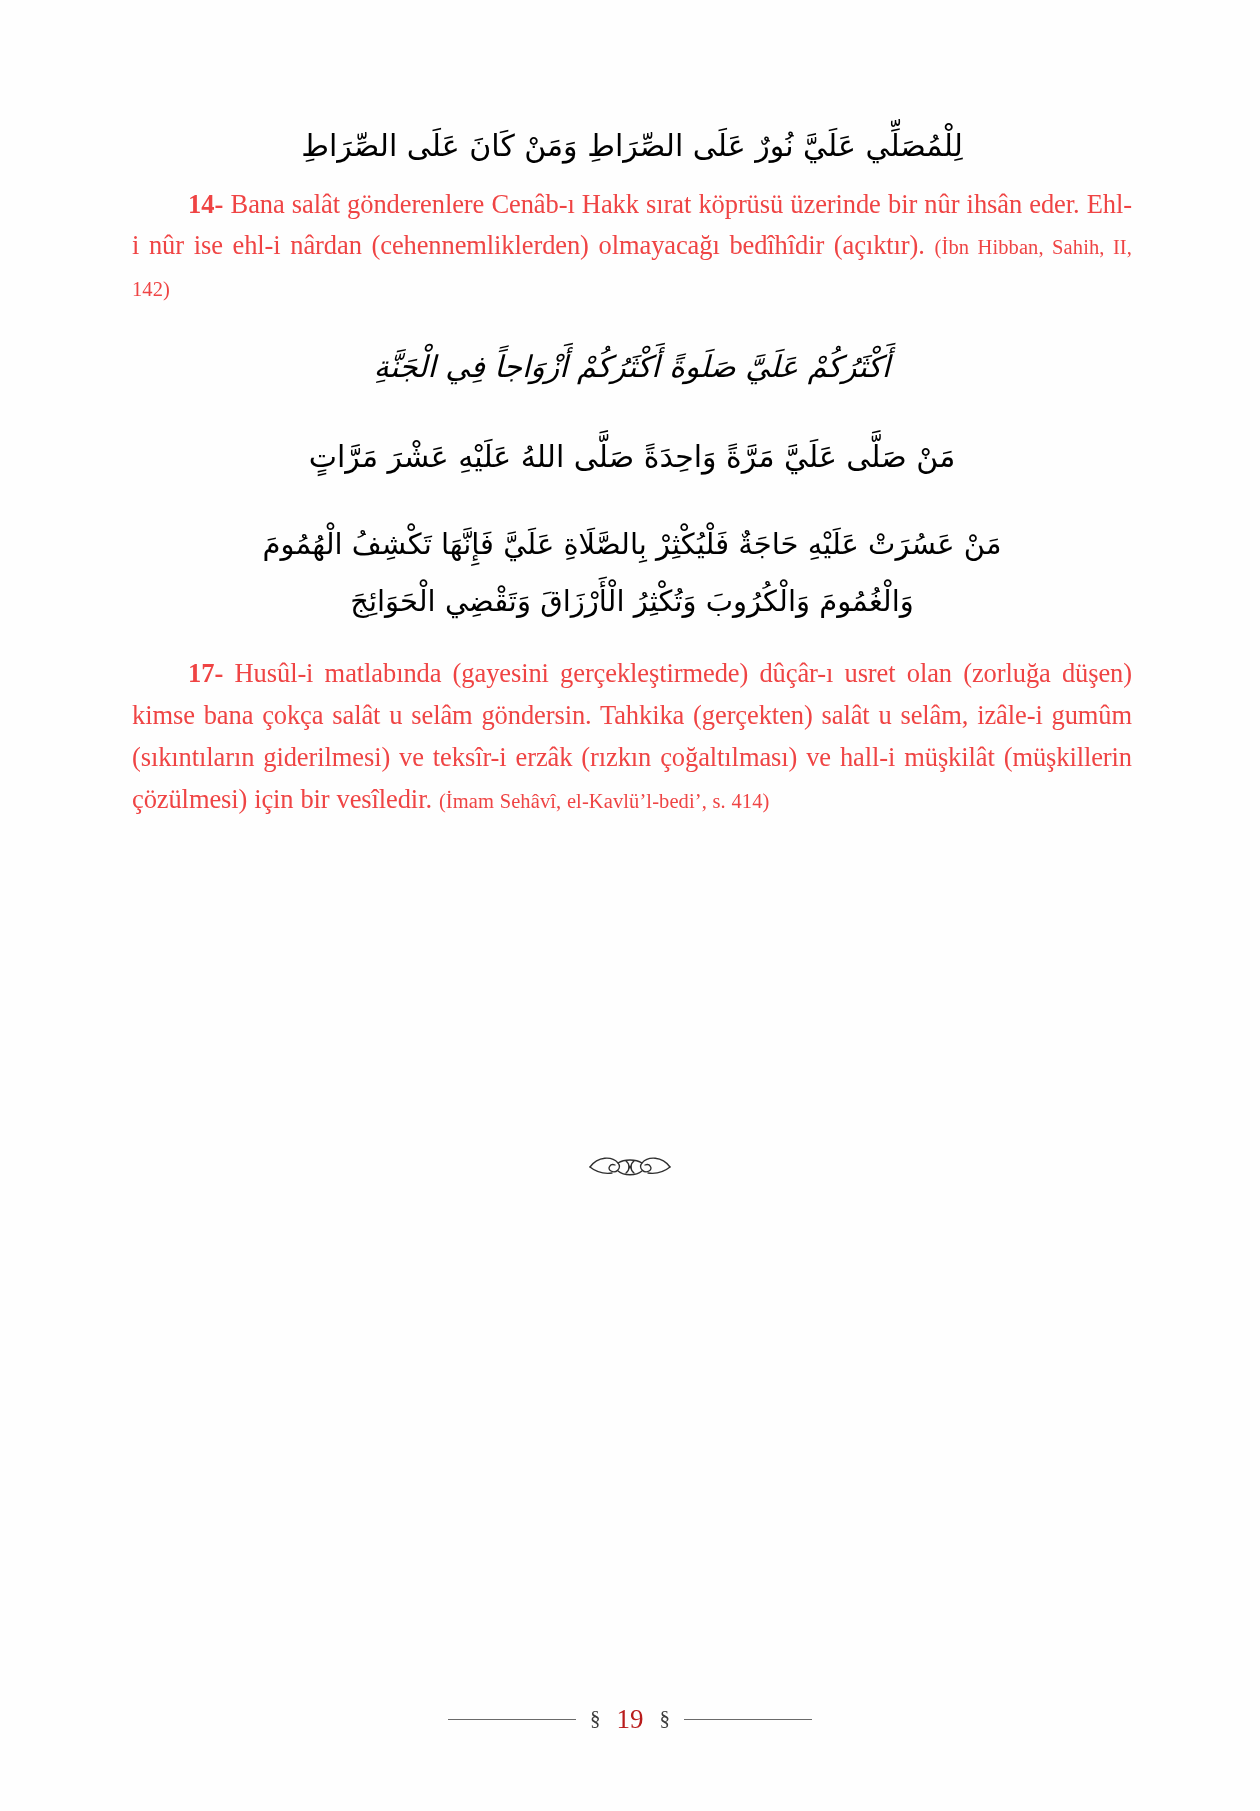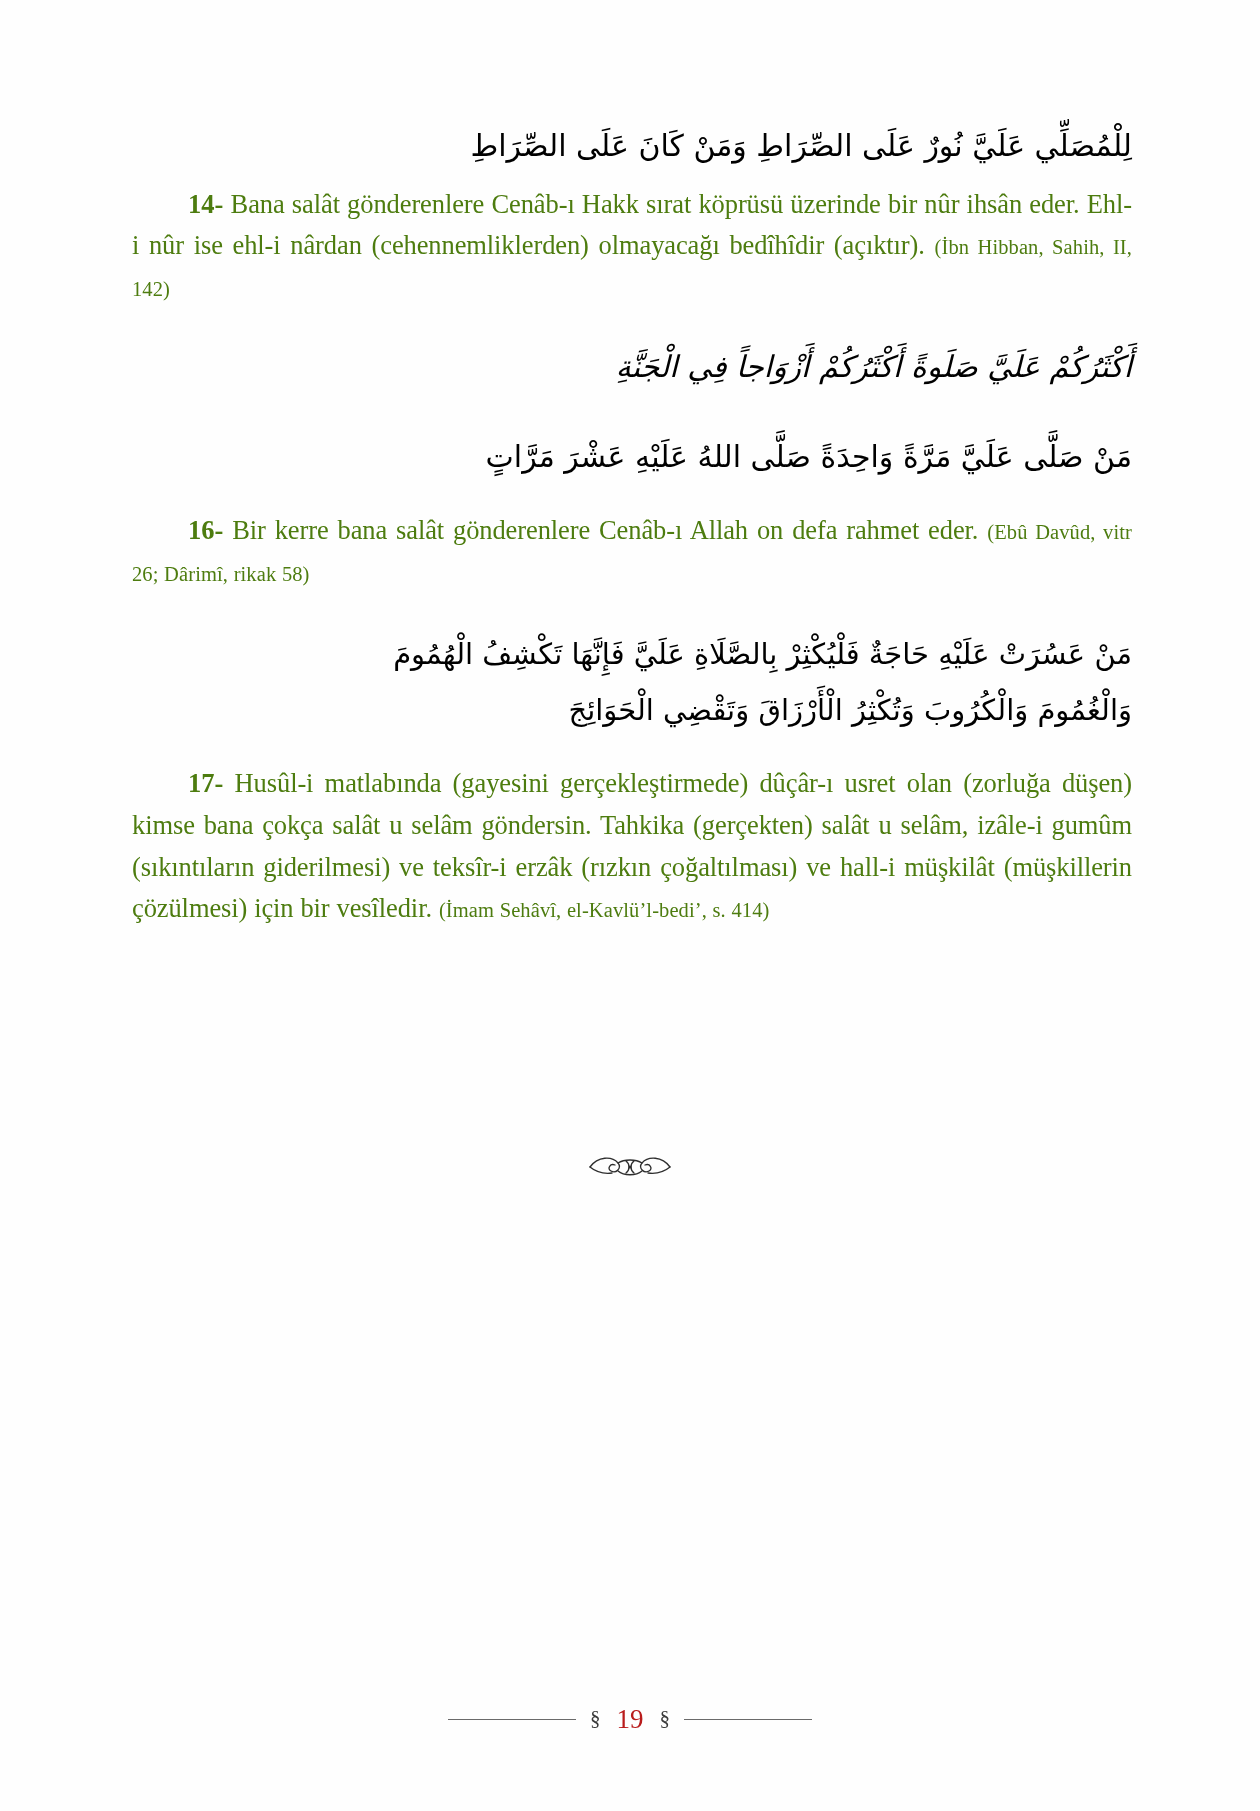--- a/index.html
+++ b/index.html
@@ -27,21 +27,21 @@
   .content {
     position: absolute;
     left: 132px;
     top: 118px;
     width: 1000px;
   }
 
   
   .arabic {
     direction: rtl;
-    text-align: right;
+    text-align: center;
     font-family: "DejaVu Sans", "Liberation Serif", serif;
     color: #000;
     line-height: 1.85;
     font-size: 30px;
     letter-spacing: 0.3px;
   }
   .arabic .aline {
     display: block;
     white-space: nowrap;
   }
@@ -51,21 +51,21 @@
   .arabic.block-4 { font-size: 29px; margin: 32px 0 24px 0; line-height: 1.95; }
 
   
   .para {
     font-family: "Liberation Serif", serif;
     font-size: 26.5px;
     line-height: 1.58;
     text-align: justify;
     text-indent: 56px;
     margin: 10px 0 0 0;
-    color: #4d7c0f;
+    color: #ef4444;
     letter-spacing: -0.1px;
     word-spacing: 0.4px;
   }
   .para .num {
     font-weight: bold;
     letter-spacing: 0px;
   }
   .para .cite {
     font-size: 20.5px;
     letter-spacing: 0.1px;
@@ -126,21 +126,20 @@
     </div>
     <p class="para"><span class="num">14-</span> <span>Bana salât gönderenlere Cenâb-ı Hakk sırat köprüsü üzerinde bir nûr ihsân eder. Ehl-i nûr ise ehl-i nârdan (cehennemliklerden) olmayacağı bedîhîdir (açıktır).</span> <span class="cite">(İbn Hibban, Sahih, II, 142)</span></p>
 
     <div class="arabic block-2">
       <span class="aline">أَكْثَرُكُمْ عَلَيَّ صَلَوةً أَكْثَرُكُمْ أَزْوَاجاً فِي الْجَنَّةِ</span>
     </div>
 
     <div class="arabic block-3">
       <span class="aline">مَنْ صَلَّى عَلَيَّ مَرَّةً وَاحِدَةً صَلَّى اللهُ عَلَيْهِ عَشْرَ مَرَّاتٍ</span>
     </div>
-    <p class="para"><span class="num">16-</span> <span>Bir kerre bana salât gönderenlere Cenâb-ı Allah on defa rahmet eder.</span> <span class="cite">(Ebû Davûd, vitr 26; Dârimî, rikak 58)</span></p>
 
     <div class="arabic block-4">
       <span class="aline">مَنْ عَسُرَتْ عَلَيْهِ حَاجَةٌ فَلْيُكْثِرْ بِالصَّلَاةِ عَلَيَّ فَإِنَّهَا تَكْشِفُ الْهُمُومَ</span>
       <span class="aline">وَالْغُمُومَ وَالْكُرُوبَ وَتُكْثِرُ الْأَرْزَاقَ وَتَقْضِي الْحَوَائِجَ</span>
     </div>
     <p class="para"><span class="num">17-</span> <span>Husûl-i matlabında (gayesini gerçekleştirmede) dûçâr-ı usret olan (zorluğa düşen) kimse bana çokça salât u selâm göndersin. Tahkika (gerçekten) salât u selâm, izâle-i gumûm (sıkıntıların giderilmesi) ve teksîr-i erzâk (rızkın çoğaltılması) ve hall-i müşkilât (müşkillerin çözülmesi) için bir vesîledir.</span> <span class="cite">(İmam Sehâvî, el-Kavlü’l-bedi’, s. 414)</span></p>
 
   </div>
 
   <div class="ornament">

